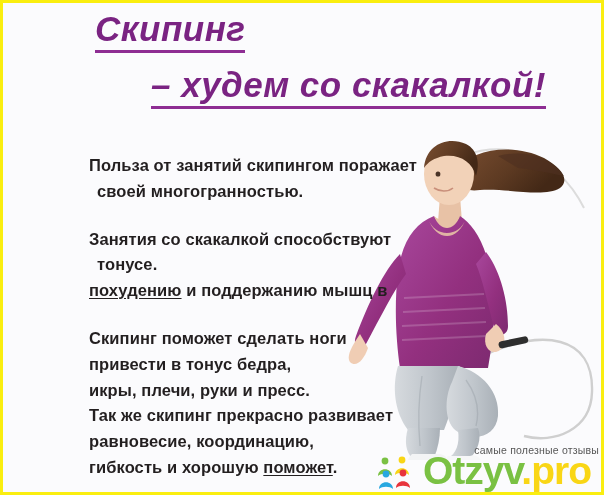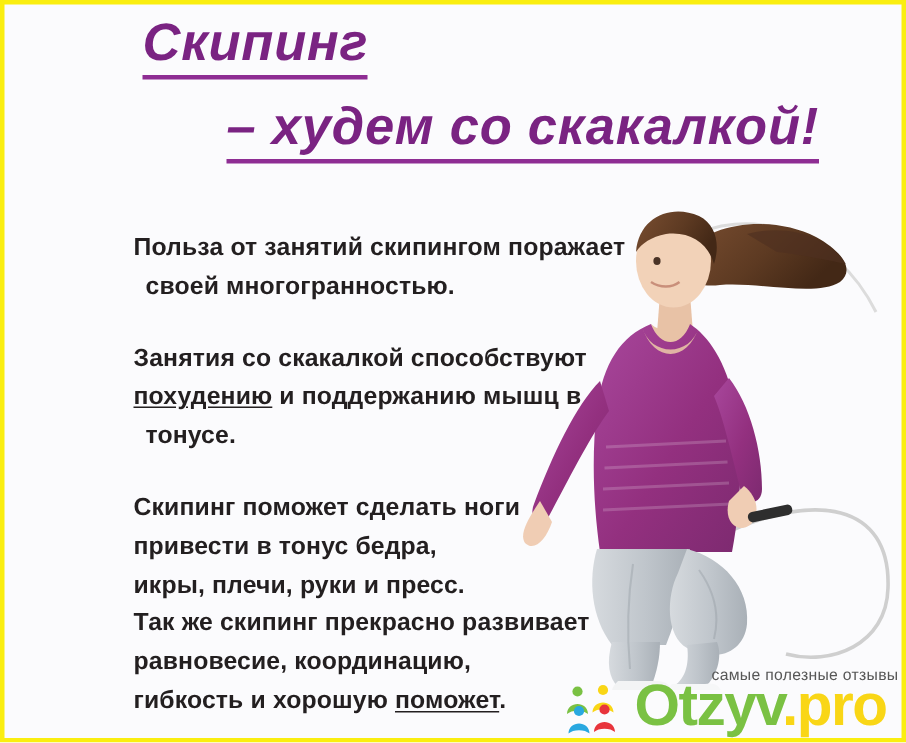--- a/index.html
+++ b/index.html
@@ -157,24 +157,24 @@
 
   <div class="body-copy">
 
     <div class="para">
       <div class="line">Польза от занятий скипингом поражает</div>
       <div class="line indent">своей многогранностью.</div>
     </div>
 
     <div class="para">
       <div class="line">Занятия со скакалкой способствуют</div>
+      <div class="line indent">тонусе.</div>
       <div class="line">
         <span class="u">похудению</span><span> и поддержанию мышц в</span>
       </div>
-      <div class="line indent">тонусе.</div>
     </div>
 
     <div class="para">
       <div class="line">Скипинг поможет сделать ноги</div>
       <div class="line">привести в тонус бедра,</div>
       <div class="line">икры, плечи, руки и пресс.</div>
       <div class="line">Так же скипинг прекрасно развивает</div>
       <div class="line">равновесие, координацию,</div>
       <div class="line">
         <span>гибкость и хорошую </span><span class="u">поможет</span><span>.</span>

